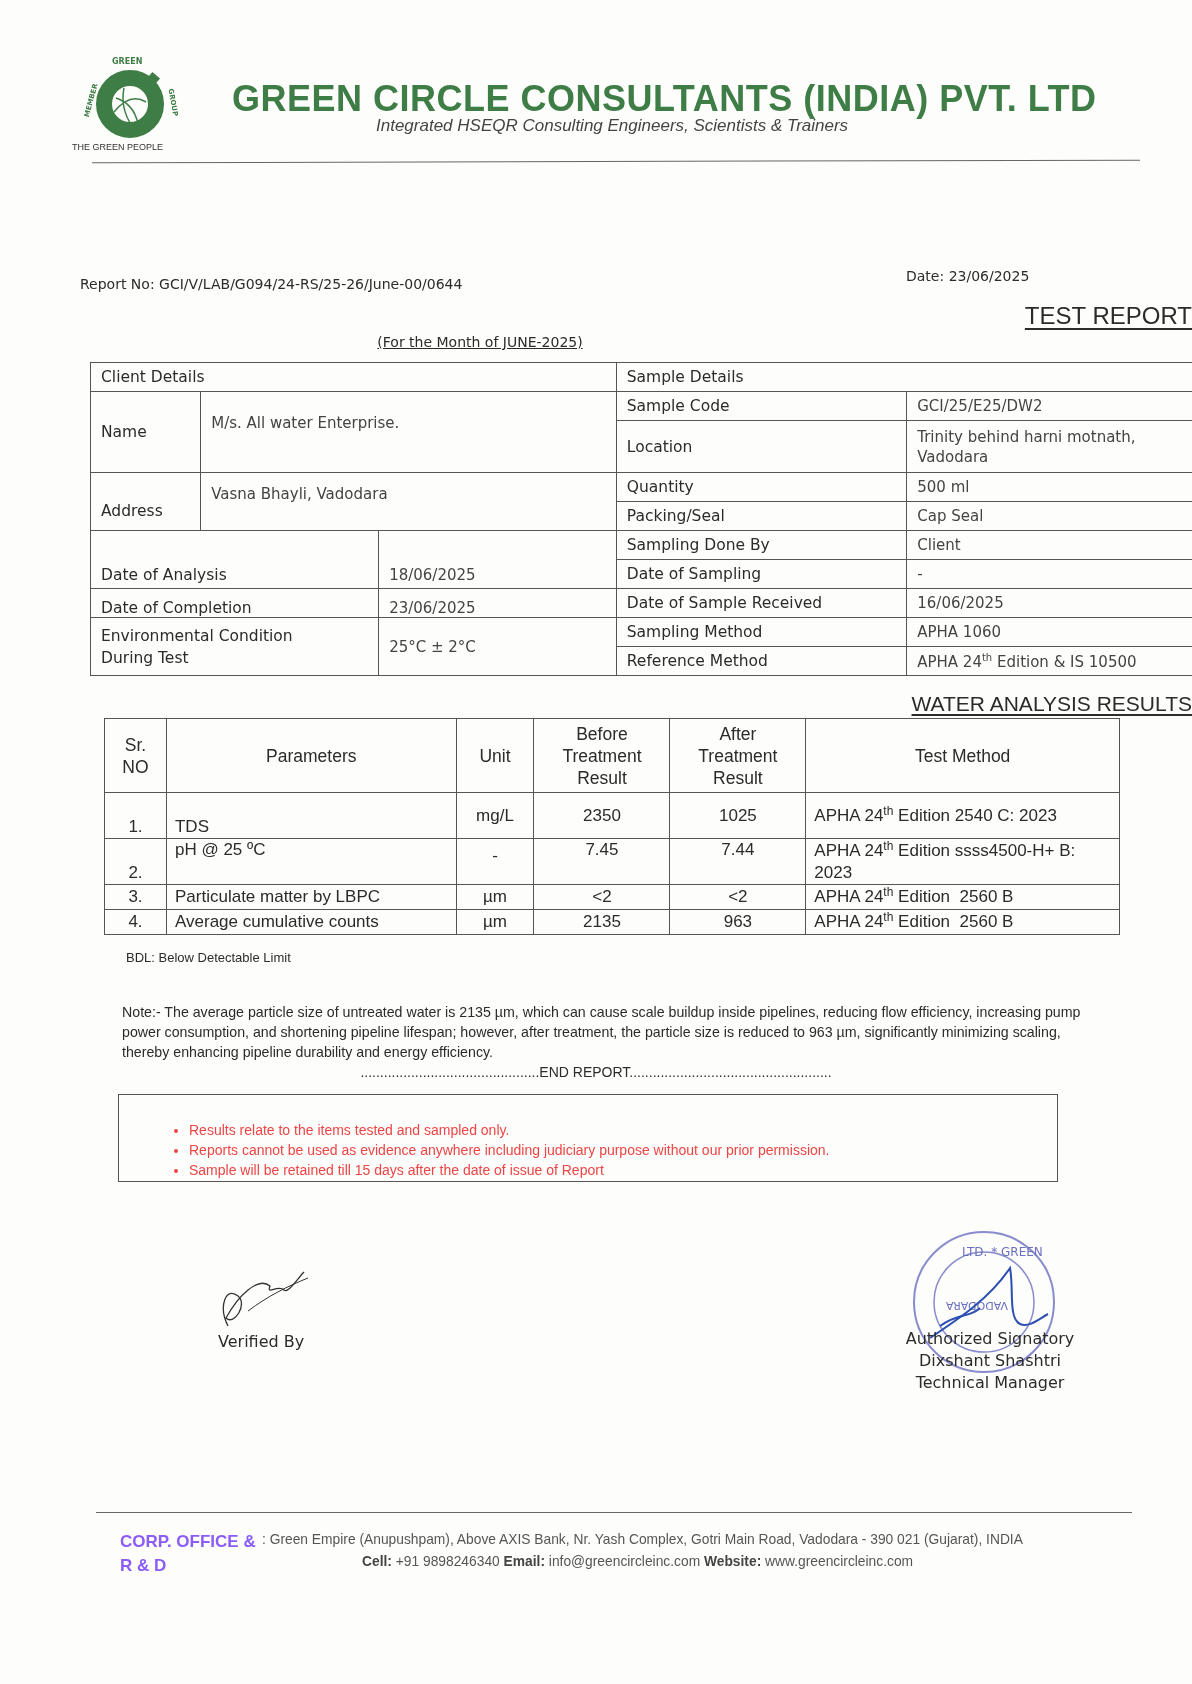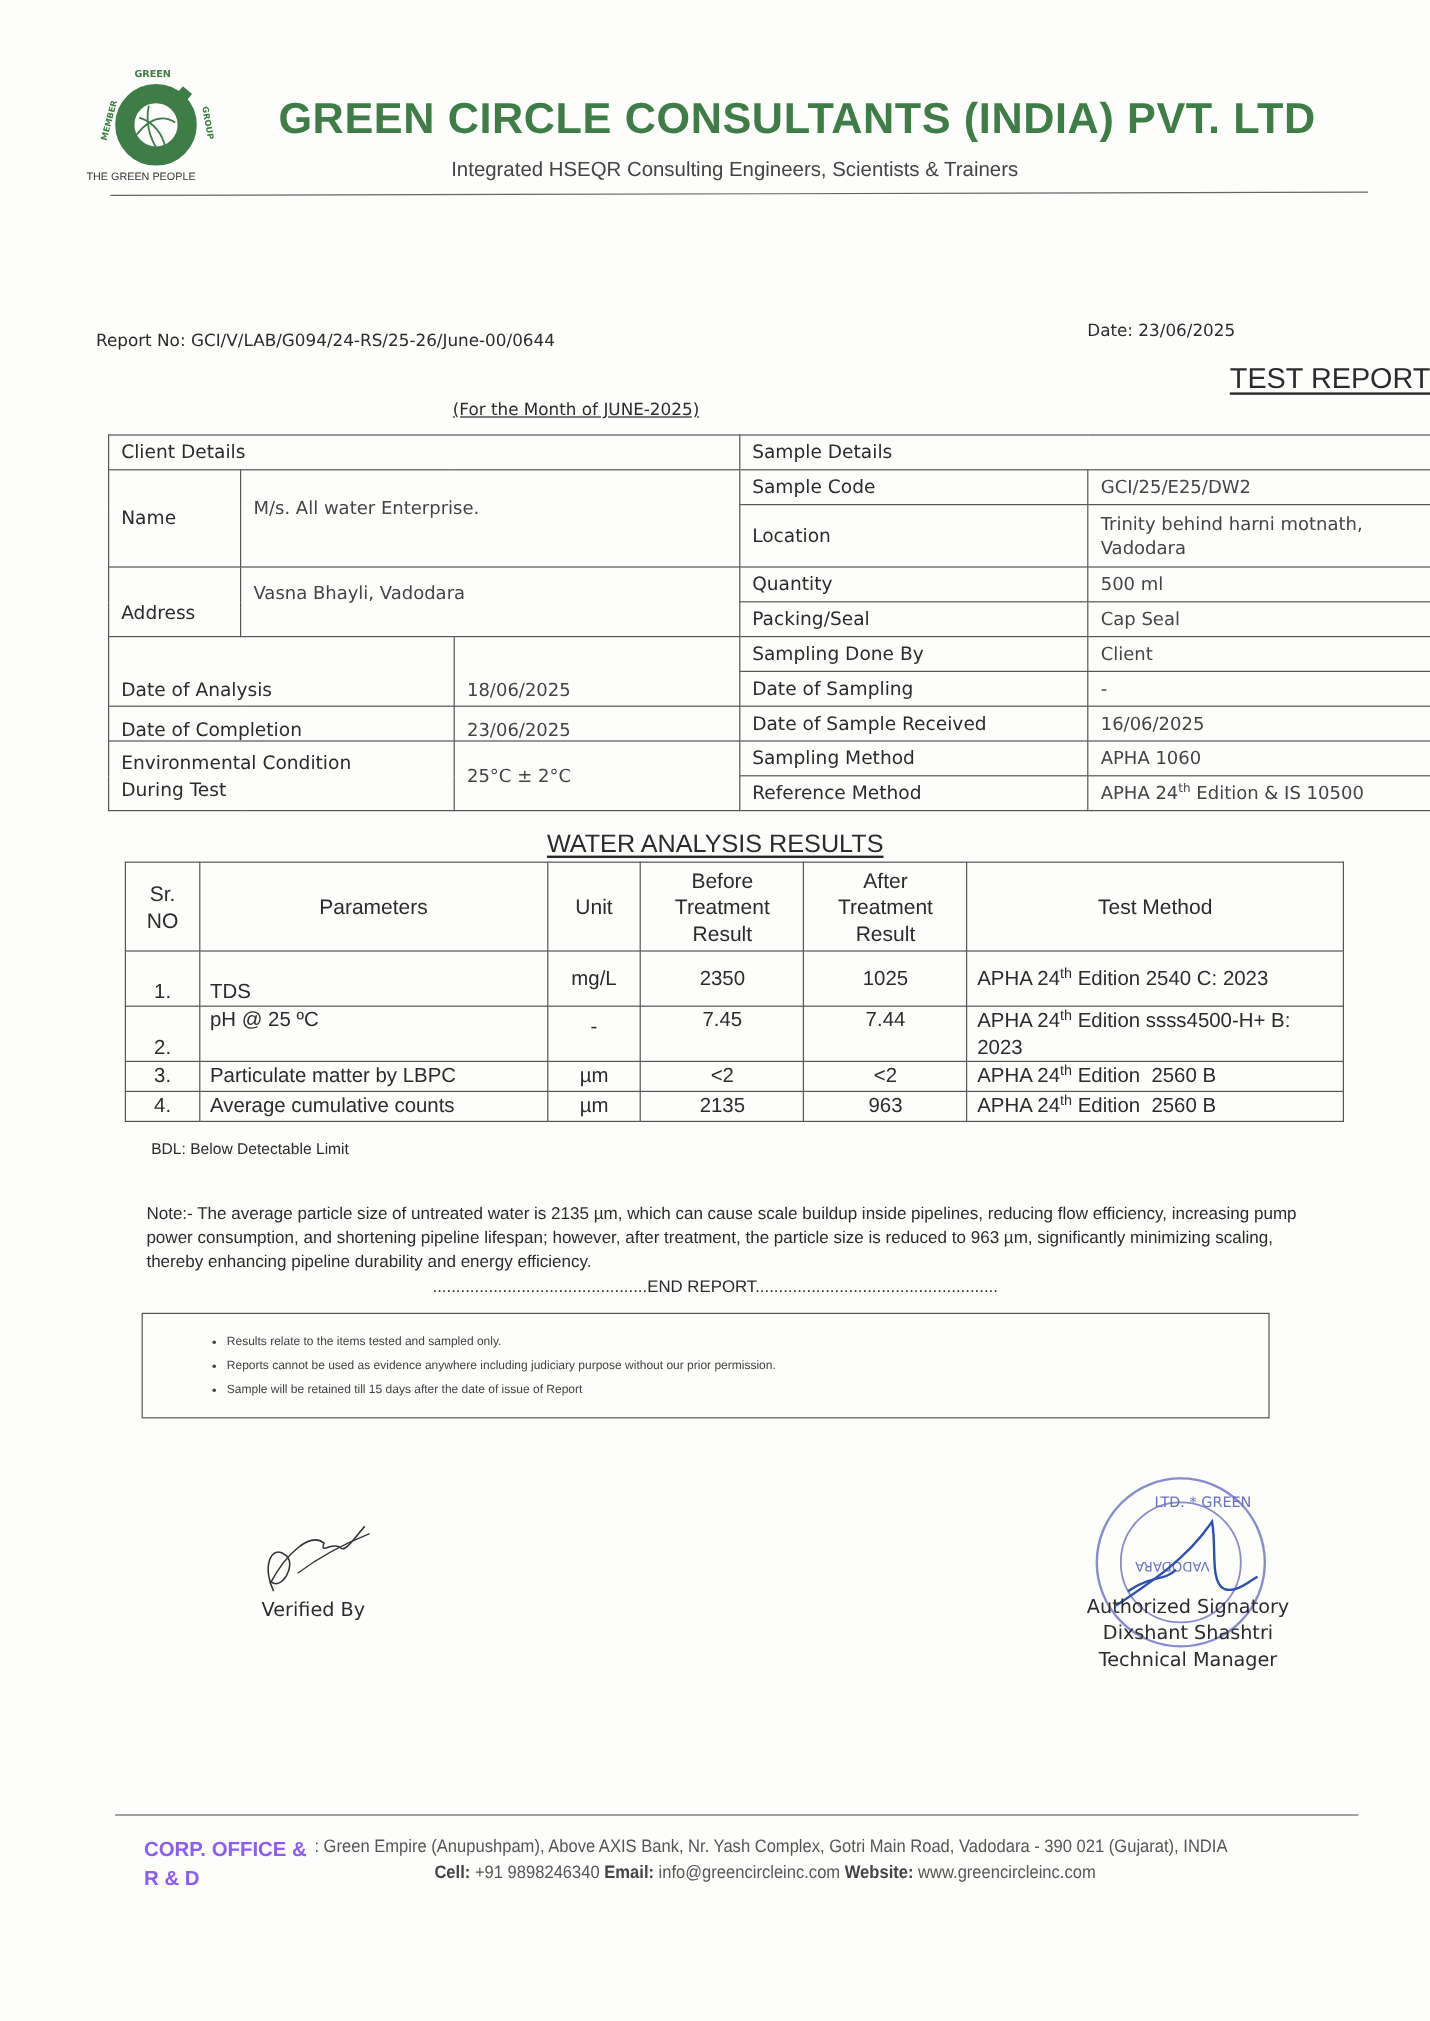--- a/index.html
+++ b/index.html
@@ -4,46 +4,46 @@
 <style>
   html, body { margin:0; padding:0; }
   body {
     width:1192px; height:1684px; background:#fdfdfb; position:relative; overflow:hidden;
     font-family:"DejaVu Sans", sans-serif; color:#2b2b2b;
   }
   .abs { position:absolute; }
   
   .logo { left:74px; top:52px; width:118px; height:118px; }
   .company { left:232px; top:78px; font-family:"Liberation Sans", sans-serif; font-weight:bold; font-size:36px; color:#3f7d47; letter-spacing:0.5px; white-space:nowrap; }
-  .tagline { left:376px; top:132px; font-family:"Liberation Sans", sans-serif; font-size:17px; color:#444; white-space:nowrap; }
+  .tagline { left:376px; top:116px; font-family:"Liberation Sans", sans-serif; font-style:italic; font-size:17px; color:#444; white-space:nowrap; }
   .hr-top { left:92px; top:161px; width:1048px; height:0; border-top:1.5px solid #666; transform:rotate(-0.15deg); }
   .report-no { left:80px; top:276px; font-size:14px; white-space:nowrap; }
   .date { left:906px; top:268px; font-size:14px; white-space:nowrap; }
   .title { left:0; width:1192px; top:302px; text-align:right; font-family:"Liberation Sans", sans-serif; font-size:24px; font-weight:normal; }
   .title span { text-decoration:underline; text-underline-offset:4px; font-stretch:condensed; }
   .subtitle { left:0; width:960px; top:334px; text-align:center; font-size:14px; }
   .subtitle span { text-decoration:underline; }
 
   table { border-collapse:collapse; }
   td, th { border:1.3px solid #555; padding:0 10px; font-weight:normal; }
   .details { left:90px; top:362px; width:1172px; font-size:15.5px; }
   .details td { height:28px; }
   .details .val { color:#444; font-size:15px; }
-  .results-title { left:0; width:1192px; top:692px; text-align:center; font-family:"Liberation Sans", sans-serif; font-size:21px; }
+  .results-title { left:0; width:1192px; top:692px; text-align:right; font-family:"Liberation Sans", sans-serif; font-size:21px; }
   .results-title span { text-decoration:underline; text-underline-offset:3px; }
   .results { left:104px; top:718px; width:1016px; font-family:"Liberation Sans", sans-serif; font-size:17px; }
   .results th { font-size:17.5px; text-align:center; line-height:22px; padding:2px 4px; }
   .results td { line-height:22px; padding:0 8px; }
   .results td.c { text-align:center; }
   .results sup { font-size:12px; vertical-align:6px; line-height:0; }
   .bdl { left:126px; top:950px; font-size:13px; font-family:"Liberation Sans", sans-serif; }
   .note { left:122px; top:1002px; width:960px; font-family:"Liberation Sans", sans-serif; font-size:14.2px; line-height:20px; }
   .end { left:0; width:1192px; top:1064px; text-align:center; font-family:"Liberation Sans", sans-serif; font-size:14px; white-space:nowrap; }
   .disclaimer { left:118px; top:1094px; width:938px; height:86px; border:1.3px solid #555; }
-  .disclaimer ul { margin:14px 0 0 70px; padding:0; font-family:"Liberation Sans", sans-serif; font-size:10px; line-height:20px; color:#404040; }
+  .disclaimer ul { margin:25px 0 0 70px; padding:0; font-family:"Liberation Sans", sans-serif; font-size:14px; line-height:20px; color:#ef4444; }
   .sig-left { left:208px; top:1256px; width:110px; height:80px; }
   .verified { left:218px; top:1332px; font-size:16px; }
   .stamp { left:910px; top:1228px; width:148px; height:148px; }
   .auth { left:890px; top:1328px; font-size:16px; line-height:22px; text-align:center; width:200px; }
   .hr-bottom { left:96px; top:1512px; width:1036px; border-top:1.5px solid #666; }
   .footer-label { left:120px; top:1530px; font-family:"Liberation Sans", sans-serif; font-weight:bold; font-size:17px; line-height:24px; color:#8b5cf6; }
   .footer-addr { left:262px; top:1530px; font-family:"Liberation Sans", sans-serif; font-size:15px; color:#555; white-space:nowrap; transform:scaleX(0.92); transform-origin:left; }
   .footer-contact { left:362px; top:1552px; font-family:"Liberation Sans", sans-serif; font-size:15px; color:#555; white-space:nowrap; transform:scaleX(0.92); transform-origin:left; }
   .footer-contact b { color:#444; }
 </style>

